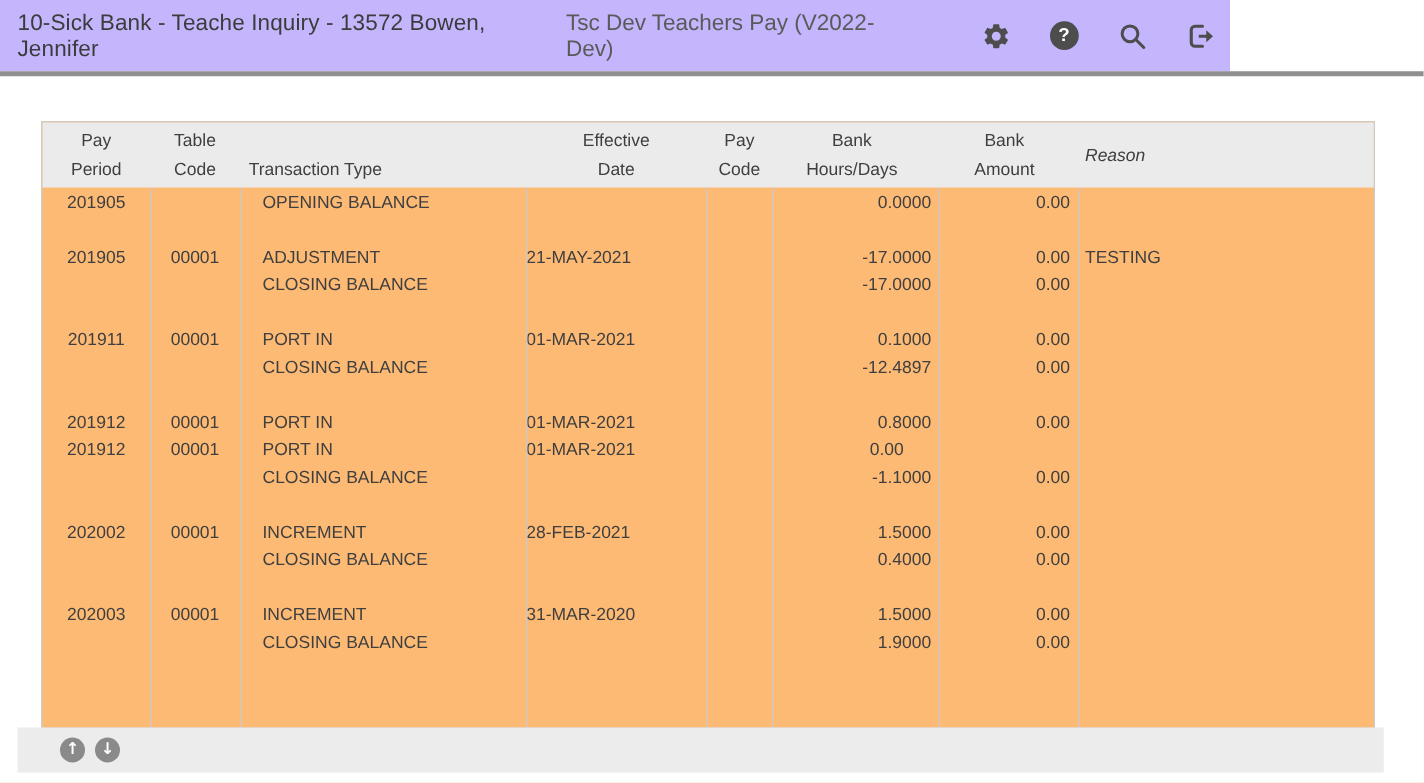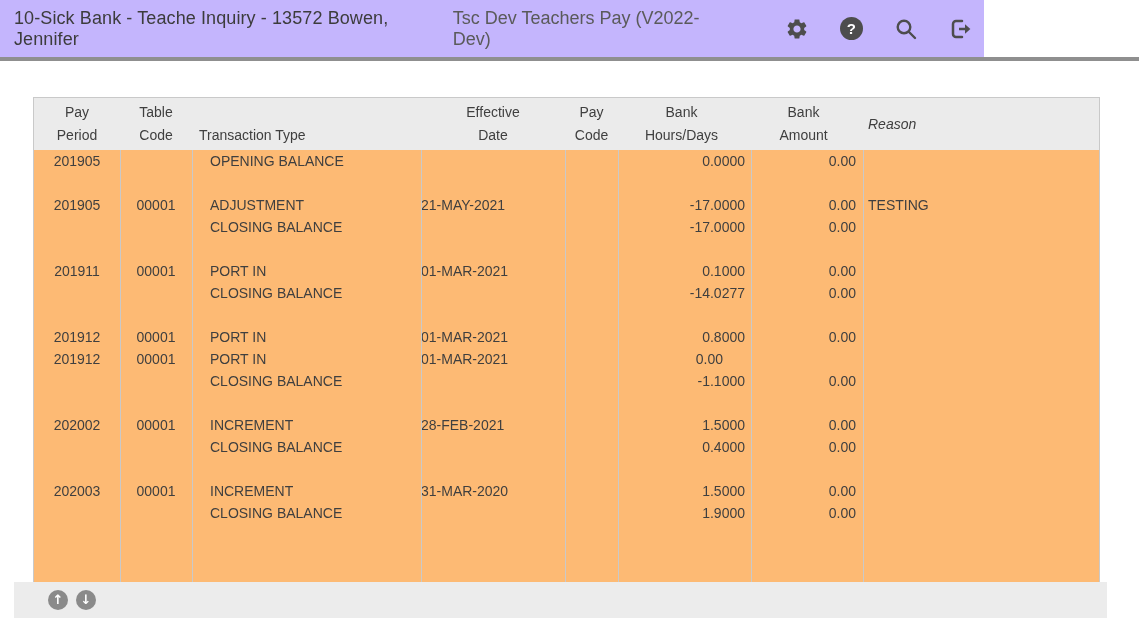--- a/index.html
+++ b/index.html
@@ -203,21 +203,21 @@
     <div class="td c-ba">0.00</div>
     <div class="td c-rs"></div>
   </div>
 
   <div class="tr">
     <div class="td c-pp"></div>
     <div class="td c-tc"></div>
     <div class="td c-tt">CLOSING BALANCE</div>
     <div class="td c-ed"></div>
     <div class="td c-pc"></div>
-    <div class="td c-bh">-14.0277</div>
+    <div class="td c-bh">-12.4897</div>
     <div class="td c-ba">0.00</div>
     <div class="td c-rs"></div>
   </div>
 
   <div class="tr">
     <div class="td c-pp"></div>
     <div class="td c-tc"></div>
     <div class="td c-tt"></div>
     <div class="td c-ed"></div>
     <div class="td c-pc"></div>

